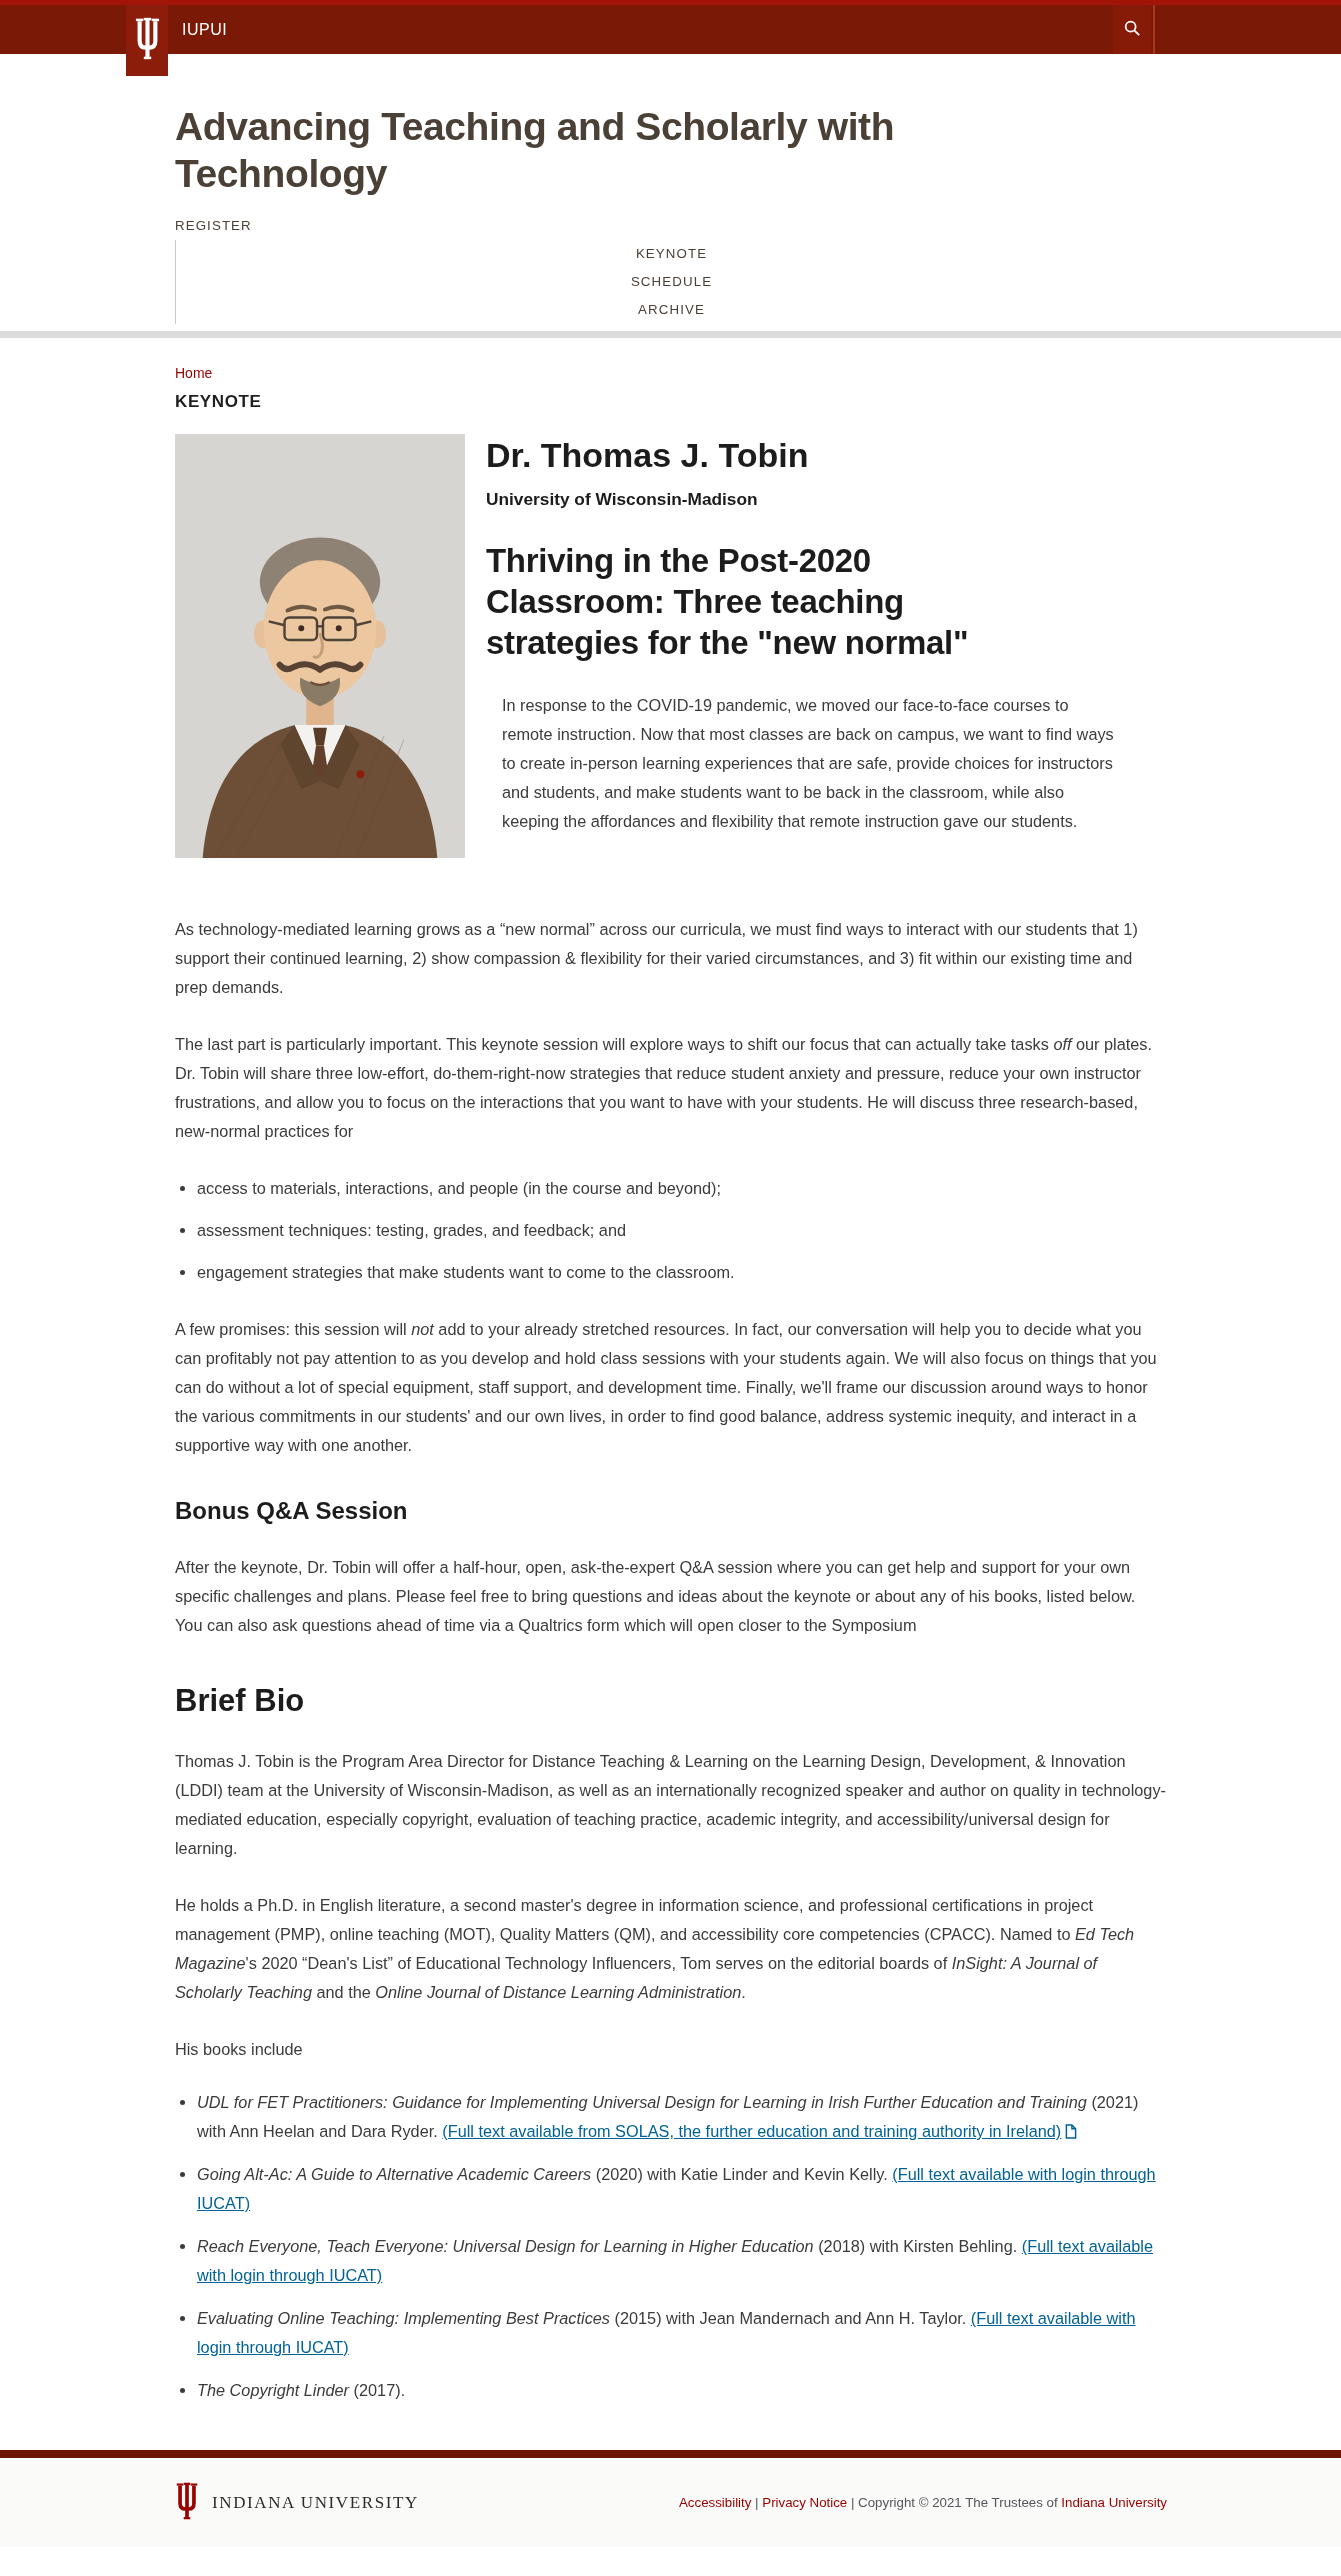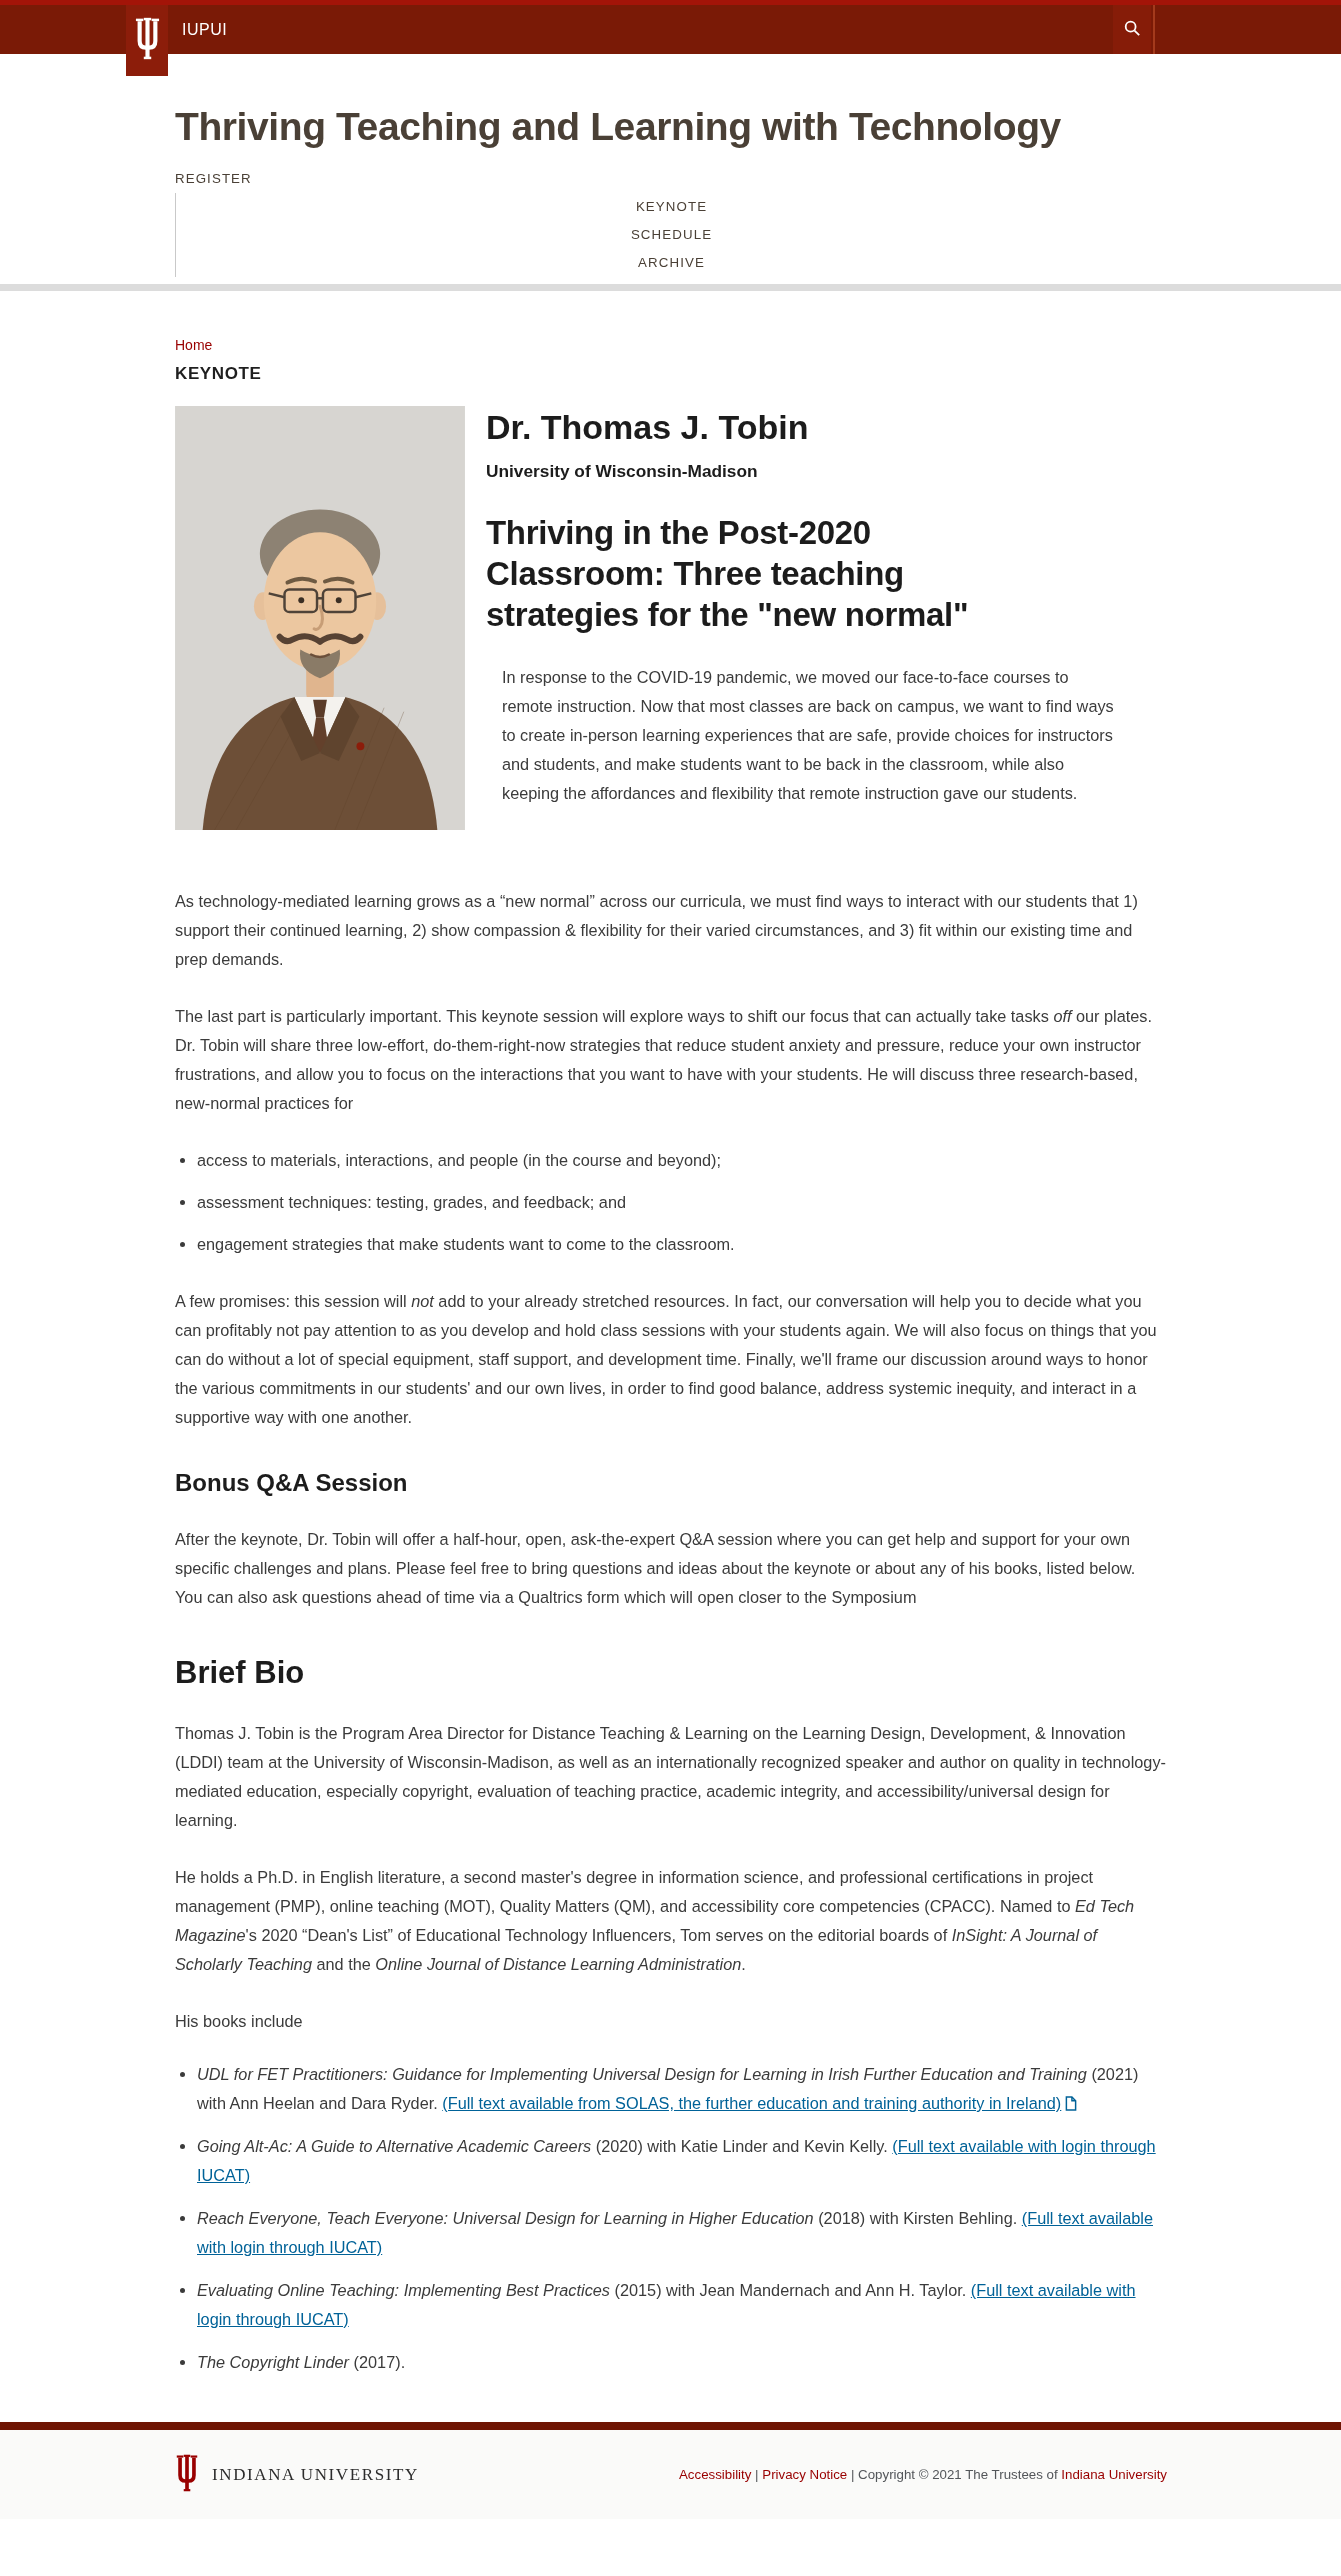--- a/index.html
+++ b/index.html
@@ -24,21 +24,21 @@
   .site-title{margin:0;padding-top:49px;font-size:39px;line-height:47px;font-weight:bold;
     color:#4A4036;letter-spacing:-0.4px;max-width:888px;}
   nav.site-nav{display:flex;margin-top:15px;flex-direction:column;}
   .nav-item{flex:1;text-align:center;font-size:13.3px;letter-spacing:1.1px;color:#4A4036;
     text-decoration:none;line-height:28px;font-weight:normal;}
   .nav-item:first-child{text-align:left;}
   .nav-item + .nav-item{border-left:1px solid #c9c9c9;}
   .header-rule{height:7px;background:#DCDCDC;margin-top:7px;}
 
   
-  main{padding-top:45px;}
+  main{padding-top:26px;}
   .breadcrumb a{color:#990000;font-size:14px;text-decoration:none;}
   .page-label{margin:10px 0 0;font-size:17px;font-weight:bold;letter-spacing:0.6px;color:#1f1f1f;}
 
   .profile{display:flex;gap:21px;margin-top:22px;}
   .photo{width:290px;height:424px;flex:none;}
   .photo svg{display:block;}
   .profile-right{flex:1;min-width:0;}
   .speaker-name{margin:2px 0 0;font-size:34px;color:#1c1c1c;font-weight:bold;}
   .affiliation{margin:14px 0 0;font-size:17.3px;font-weight:bold;color:#1c1c1c;}
   .talk-title{margin:30px 0 0;font-size:33px;line-height:41px;font-weight:bold;color:#1c1c1c;
@@ -93,21 +93,21 @@
       <svg viewBox="0 0 20 20" width="18" height="18" aria-hidden="true">
         <circle cx="8.5" cy="8.5" r="5.5" stroke="#fff" stroke-width="2" fill="none"></circle>
         <line x1="12.8" y1="12.8" x2="18" y2="18" stroke="#fff" stroke-width="2"></line>
       </svg>
     </span>
   </button>
   <div class="header-vrule"></div>
 </div>
 
 <header class="container">
-  <h1 class="site-title">Thriving Teaching and Learning with Technology</h1>
+  <h1 class="site-title">Advancing Teaching and Scholarly with Technology</h1>
   <nav class="site-nav">
     <a class="nav-item">REGISTER</a>
     <a class="nav-item">KEYNOTE</a>
     <a class="nav-item">SCHEDULE</a>
     <a class="nav-item">ARCHIVE</a>
   </nav>
 </header>
 <div class="header-rule"></div>
 
 <main class="container">

